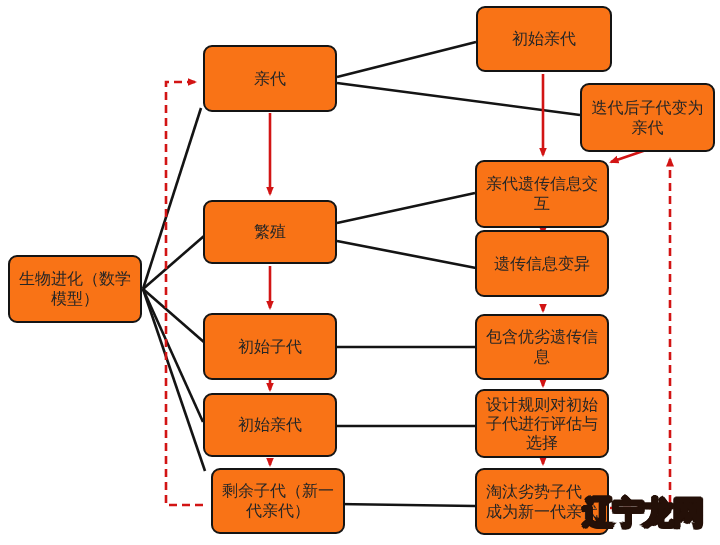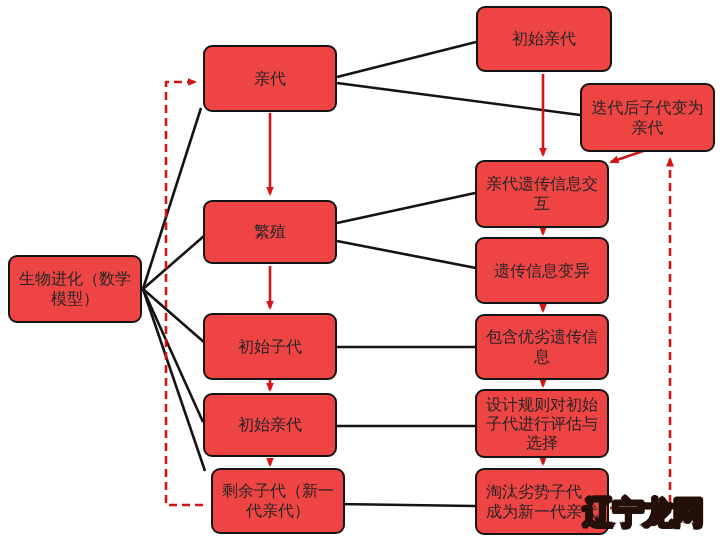--- a/index.html
+++ b/index.html
@@ -7,32 +7,32 @@
     position:relative;width:720px;height:545px;background:#ffffff;
     font-family:"Liberation Sans","DejaVu Sans",sans-serif;overflow:hidden;
   }
   .wires{position:absolute;left:0;top:0;z-index:0;}
   .wires .lk{stroke:var(--line-black,#141414);stroke-width:2.6;fill:none;}
   .wires .rd{stroke:var(--arrow-red,#d21414);stroke-width:2.6;fill:none;}
   .wires .dash{stroke-dasharray:8 5;}
   .wires marker path{fill:var(--arrow-red,#d21414);}
   .node{
     position:absolute;z-index:1;box-sizing:border-box;
-    background:#ef4444;border:2.5px solid var(--border-black,#141414);
+    background:#f97316;border:2.5px solid var(--border-black,#141414);
     border-radius:9px;display:flex;align-items:center;justify-content:center;
     text-align:center;font-size:16px;line-height:20px;color:#262626;
     white-space:pre-line;padding:2px 4px;letter-spacing:0;
   }
   .n-bio{left:8px;top:255px;width:134px;height:68px;}
   .n-parent{left:203px;top:45px;width:134px;height:67px;}
   .n-initparent{left:476px;top:6px;width:136px;height:66px;}
   .n-iterated{left:580px;top:83px;width:135px;height:69px;}
   .n-repro{left:203px;top:200px;width:134px;height:64px;}
   .n-exchange{left:475px;top:160px;width:134px;height:68px;}
-  .n-mutation{left:475px;top:237px;width:134px;height:67px;}
+  .n-mutation{left:475px;top:230px;width:134px;height:67px;}
   .n-initoff{left:203px;top:313px;width:134px;height:67px;}
   .n-contains{left:475px;top:314px;width:134px;height:66px;}
   .n-natural{left:203px;top:393px;width:134px;height:64px;}
   .n-rules{left:475px;top:389px;width:134px;height:69px;line-height:19px;}
   .n-remain{left:203px;top:468px;width:134px;height:66px;margin-left:8px;}
   .n-eliminate{left:475px;top:468px;width:134px;height:67px;}
   .watermark{
     position:absolute;z-index:3;left:583px;top:496px;height:36px;
     font-size:31px;font-weight:900;line-height:34px;letter-spacing:-1px;
     white-space:nowrap;font-family:"Liberation Sans","DejaVu Sans",sans-serif;

